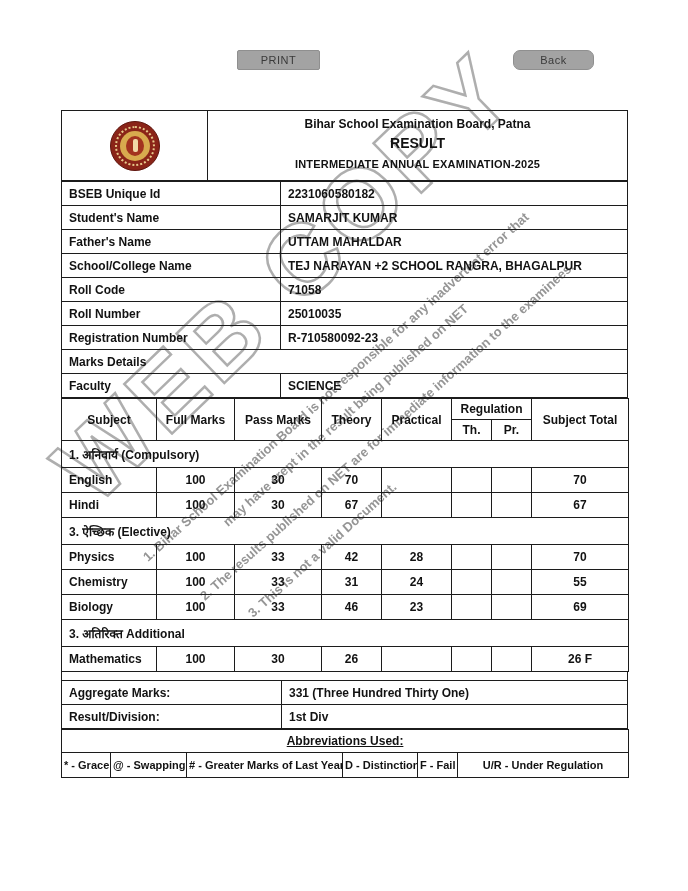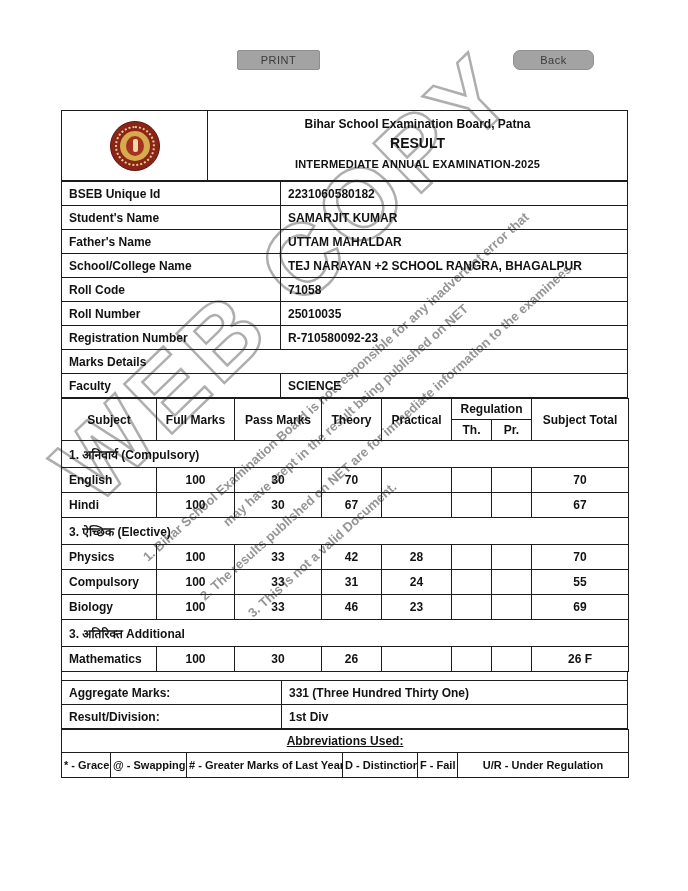--- a/index.html
+++ b/index.html
@@ -199,21 +199,21 @@
       <td>Physics</td>
       <td class="c">100</td>
       <td class="c">33</td>
       <td class="c">42</td>
       <td class="c">28</td>
       <td class="c"></td>
       <td class="c"></td>
       <td class="c">70</td>
     </tr>
     <tr class="sub-row">
-      <td>Compulsory</td>
+      <td>Chemistry</td>
       <td class="c">100</td>
       <td class="c">33</td>
       <td class="c">31</td>
       <td class="c">24</td>
       <td class="c"></td>
       <td class="c"></td>
       <td class="c">55</td>
     </tr>
     <tr class="sub-row">
       <td>Biology</td>

